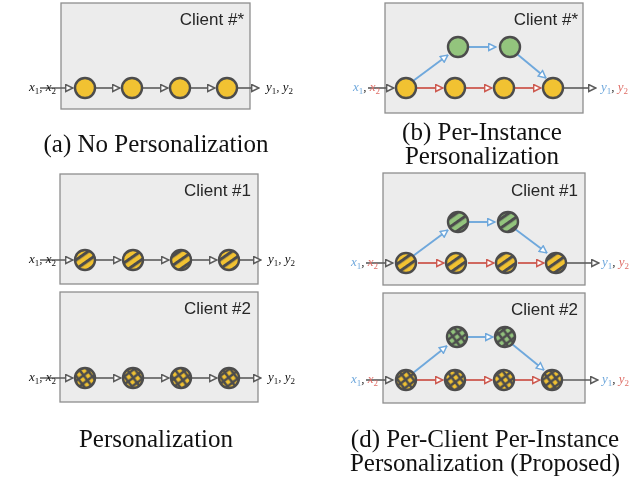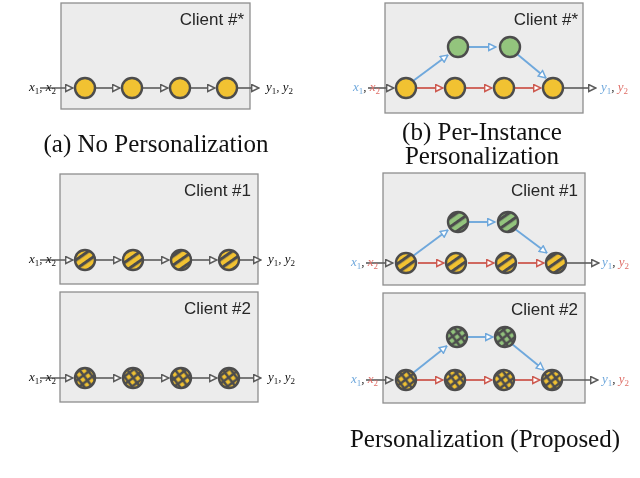--- a/index.html
+++ b/index.html
@@ -242,18 +242,20 @@
 
   <div class="caption" style="left:14px;top:132px;width:284px">
     <div>(a) No Personalization</div>
     <div></div>
   </div>
   <div class="caption" style="left:324px;top:120px;width:316px">
     <div>(b) Per-Instance Personalization</div>
     <div></div>
   </div>
   <div class="caption" style="left:14px;top:427px;width:284px">
+    <div>Personalization</div>
   </div>
   <div class="caption" style="left:330px;top:427px;width:310px">
+    <div>(d) Per-Client Per-Instance</div>
     <div>Personalization (Proposed)</div>
   </div>
 
 </div>
 
 </body></html>

